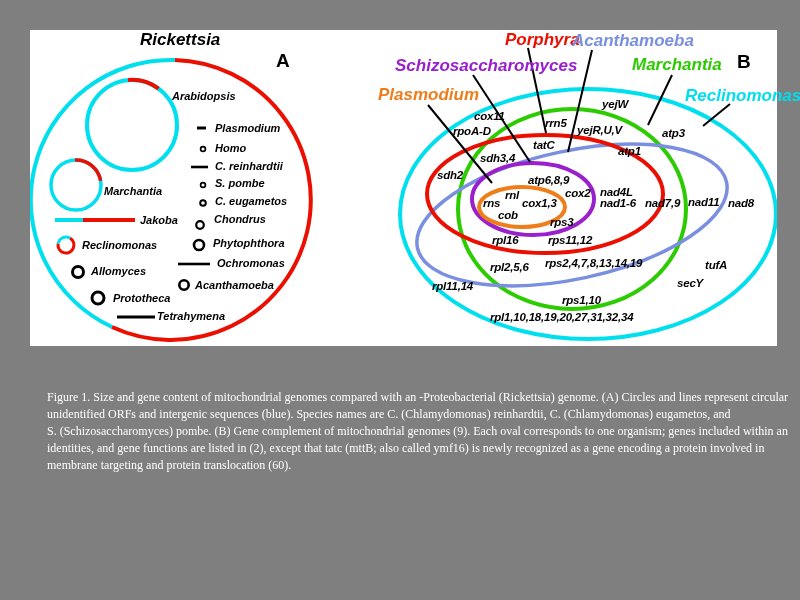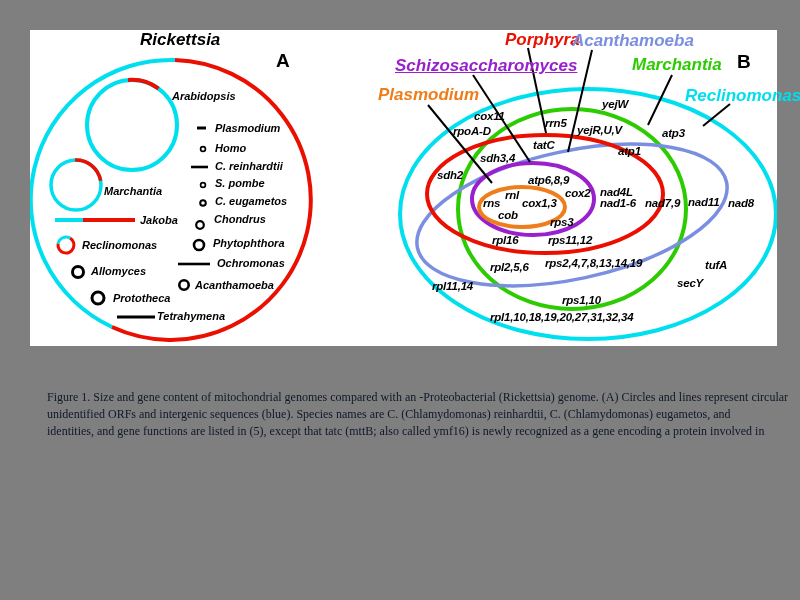--- a/index.html
+++ b/index.html
@@ -17,35 +17,35 @@
     position:absolute;white-space:nowrap;color:#000;
     font-family:"Liberation Sans",sans-serif;
     font-weight:bold;font-style:italic;font-size:11px;line-height:13px;
   }
   .panel-letter{font-style:normal;font-size:19px;line-height:19px;}
   .fig-title{font-size:17px;line-height:17px;}
   .org{font-size:17px;line-height:13.5px;}
   .g{font-size:11.5px;line-height:11.5px;letter-spacing:-0.2px;}
   .txt-red{color:var(--c-red,#ea0f00);}
   .txt-blue{color:var(--c-blue,#7a8fe0);}
-  .txt-purple{color:var(--c-purple,#9920cc);text-decoration:underline;}
+  .txt-purple{color:var(--c-purple,#9920cc);}
   .txt-green{color:var(--c-green,#2dcb02);}
   .txt-orange{color:var(--c-orange,#ef7d1a);}
   .txt-cyan{color:var(--c-cyan,#00dfee);}
   .stroke-cyan{stroke:var(--c-cyan,#00dfee);}
   .stroke-red{stroke:var(--c-red,#ea0f00);}
   .stroke-green{stroke:var(--c-green,#2dcb02);}
   .stroke-blue{stroke:var(--c-blue,#7a8fe0);}
   .stroke-purple{stroke:var(--c-purple,#9920cc);}
   .stroke-orange{stroke:var(--c-orange,#ef7d1a);}
   .stroke-black{stroke:#000;}
   .nofill{fill:none;}
   #caption{
     position:absolute;left:47px;top:389px;width:720px;
-    font-family:"Liberation Serif",serif;font-size:12px;line-height:17px;color:#0f172a;
+    font-family:"Liberation Serif",serif;font-size:12px;line-height:17px;color:#ffffff;
   }
   #caption div{white-space:nowrap;}
 </style>
 </head>
 <body>
 
 <div id="figure-panel">
 
   <svg width="747" height="316" viewBox="0 0 747 316">
 
@@ -150,14 +150,16 @@
   <span class="lbl g" style="left:515px;top:228px">rps2,4,7,8,13,14,19</span>
   <span class="lbl g" style="left:675px;top:230px">tufA</span>
   <span class="lbl g" style="left:647px;top:248px">secY</span>
   <span class="lbl g" style="left:532px;top:265px">rps1,10</span>
   <span class="lbl g" style="left:460px;top:282px">rpl1,10,18,19,20,27,31,32,34</span>
 </div>
 
 <div id="caption">
   <div>Figure 1. Size and gene content of mitochondrial genomes compared with an -Proteobacterial (Rickettsia) genome. (A) Circles and lines represent circular</div>
   <div>unidentified ORFs and intergenic sequences (blue). Species names are C. (Chlamydomonas) reinhardtii, C. (Chlamydomonas) eugametos, and</div>
-  <div>identities, and gene functions are listed in (5), except that tatc (mttB; also called ymf16) is newly recognized as a gene encoding a protein involved in</div>
+  <div>S. (Schizosaccharomyces) pombe. (B) Gene complement of mitochondrial genomes (9). Each oval corresponds to one organism; genes included within an</div>
+  <div>identities, and gene functions are listed in (2), except that tatc (mttB; also called ymf16) is newly recognized as a gene encoding a protein involved in</div>
+  <div>membrane targeting and protein translocation (60).</div>
 </div>
 
 </body></html>

